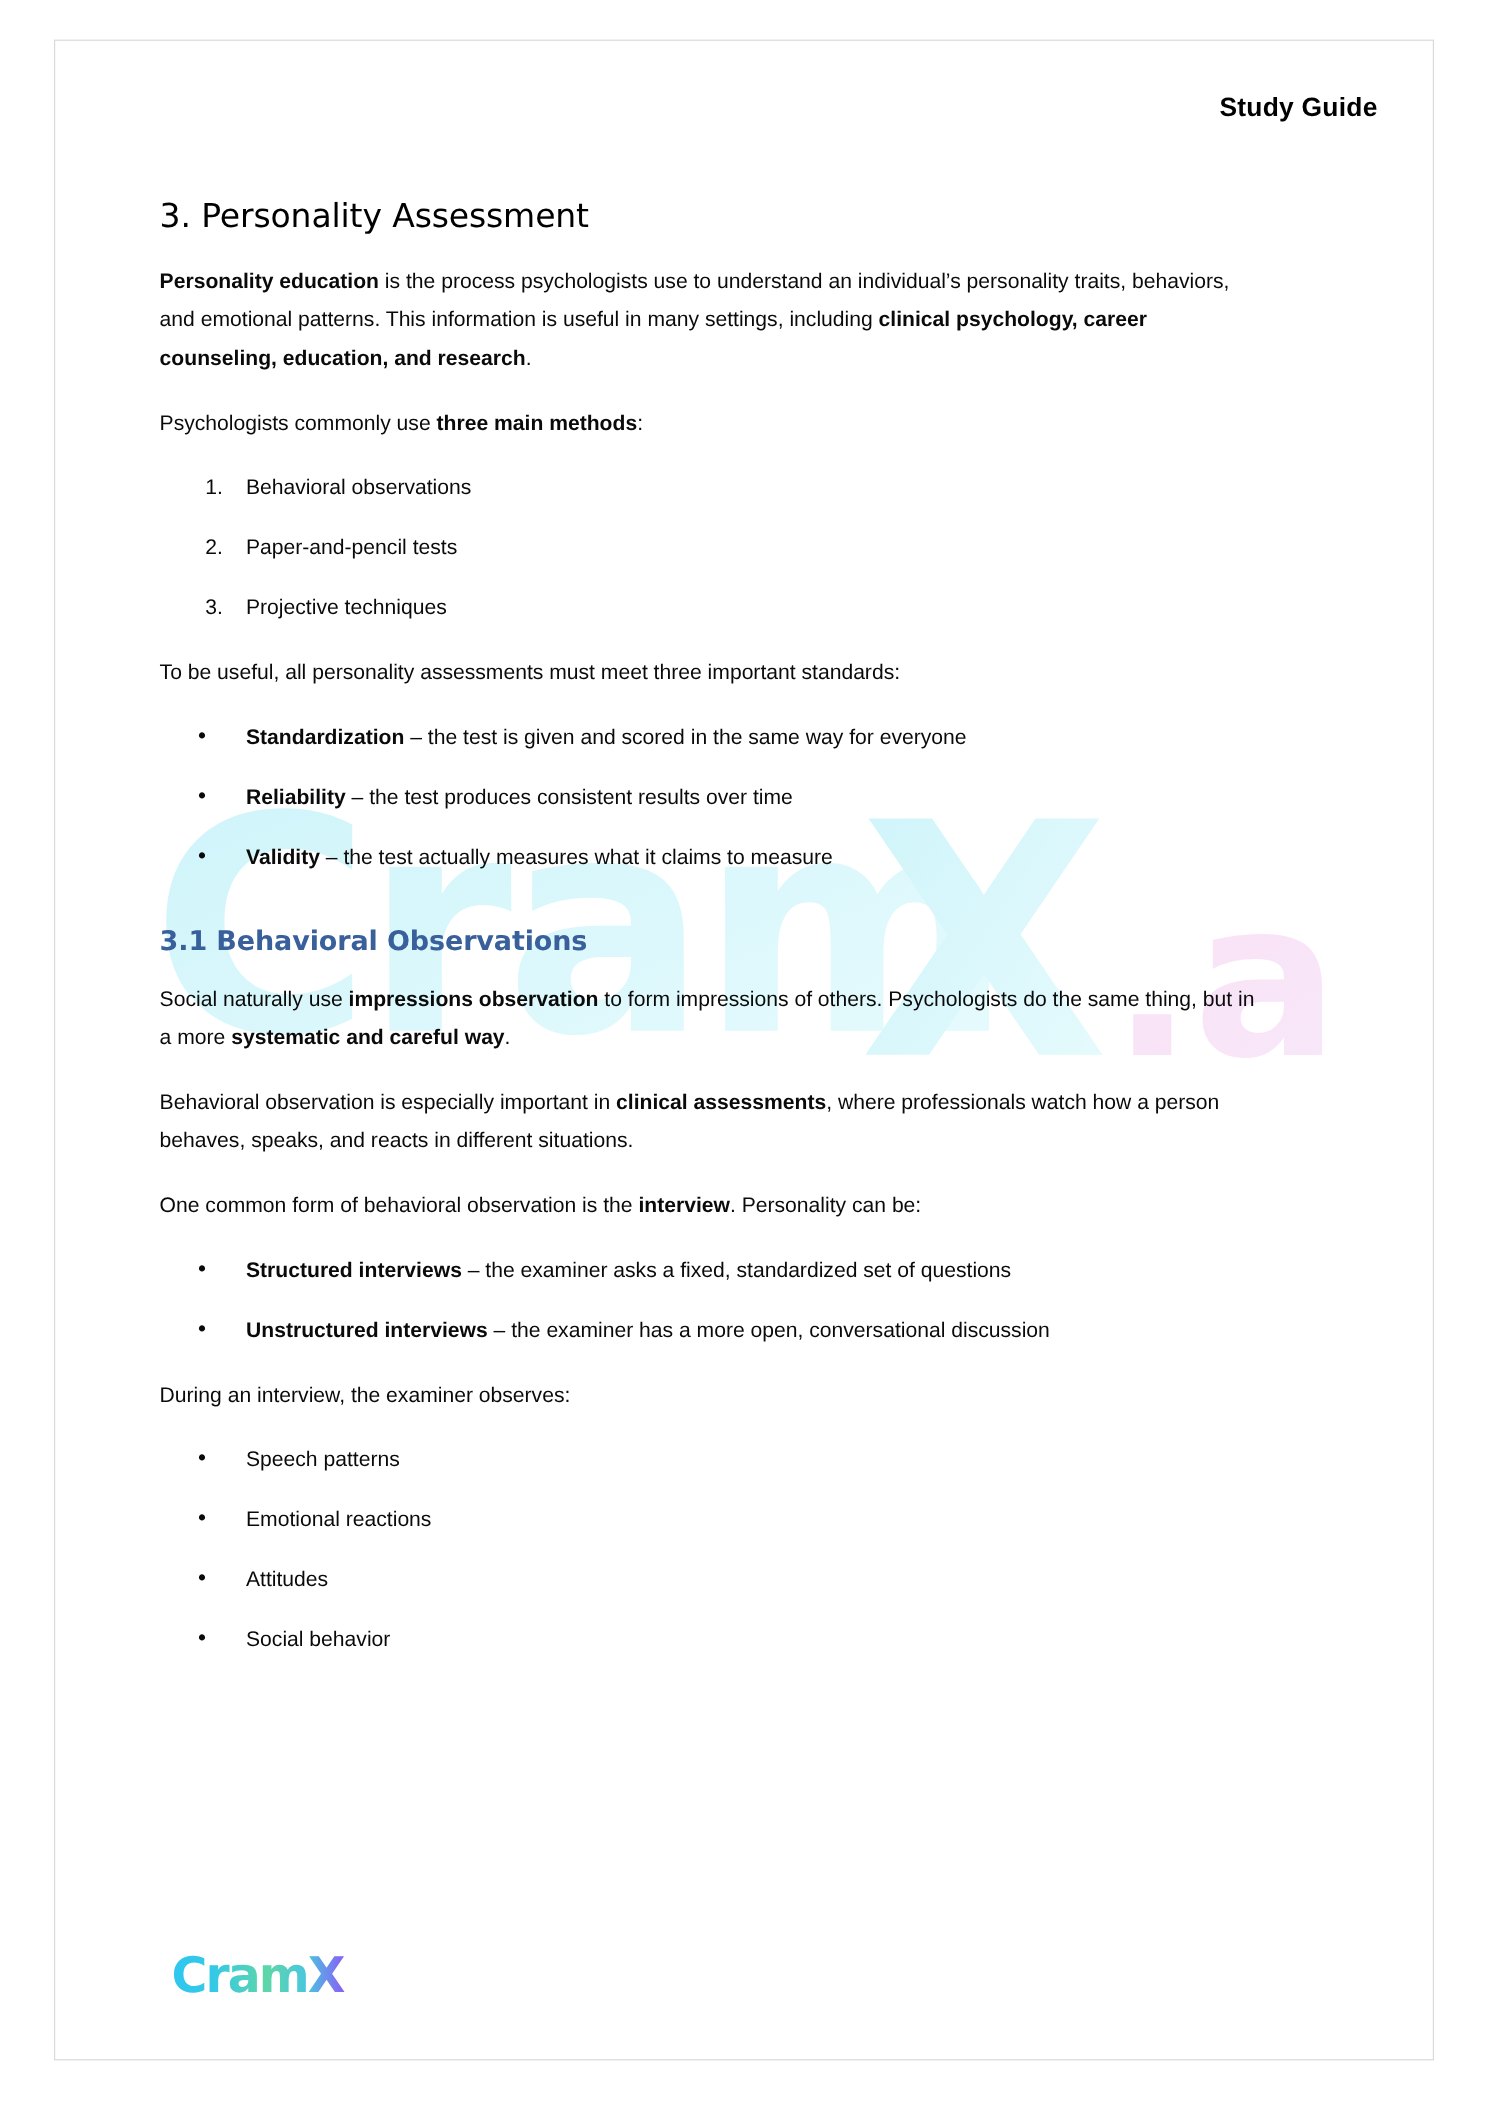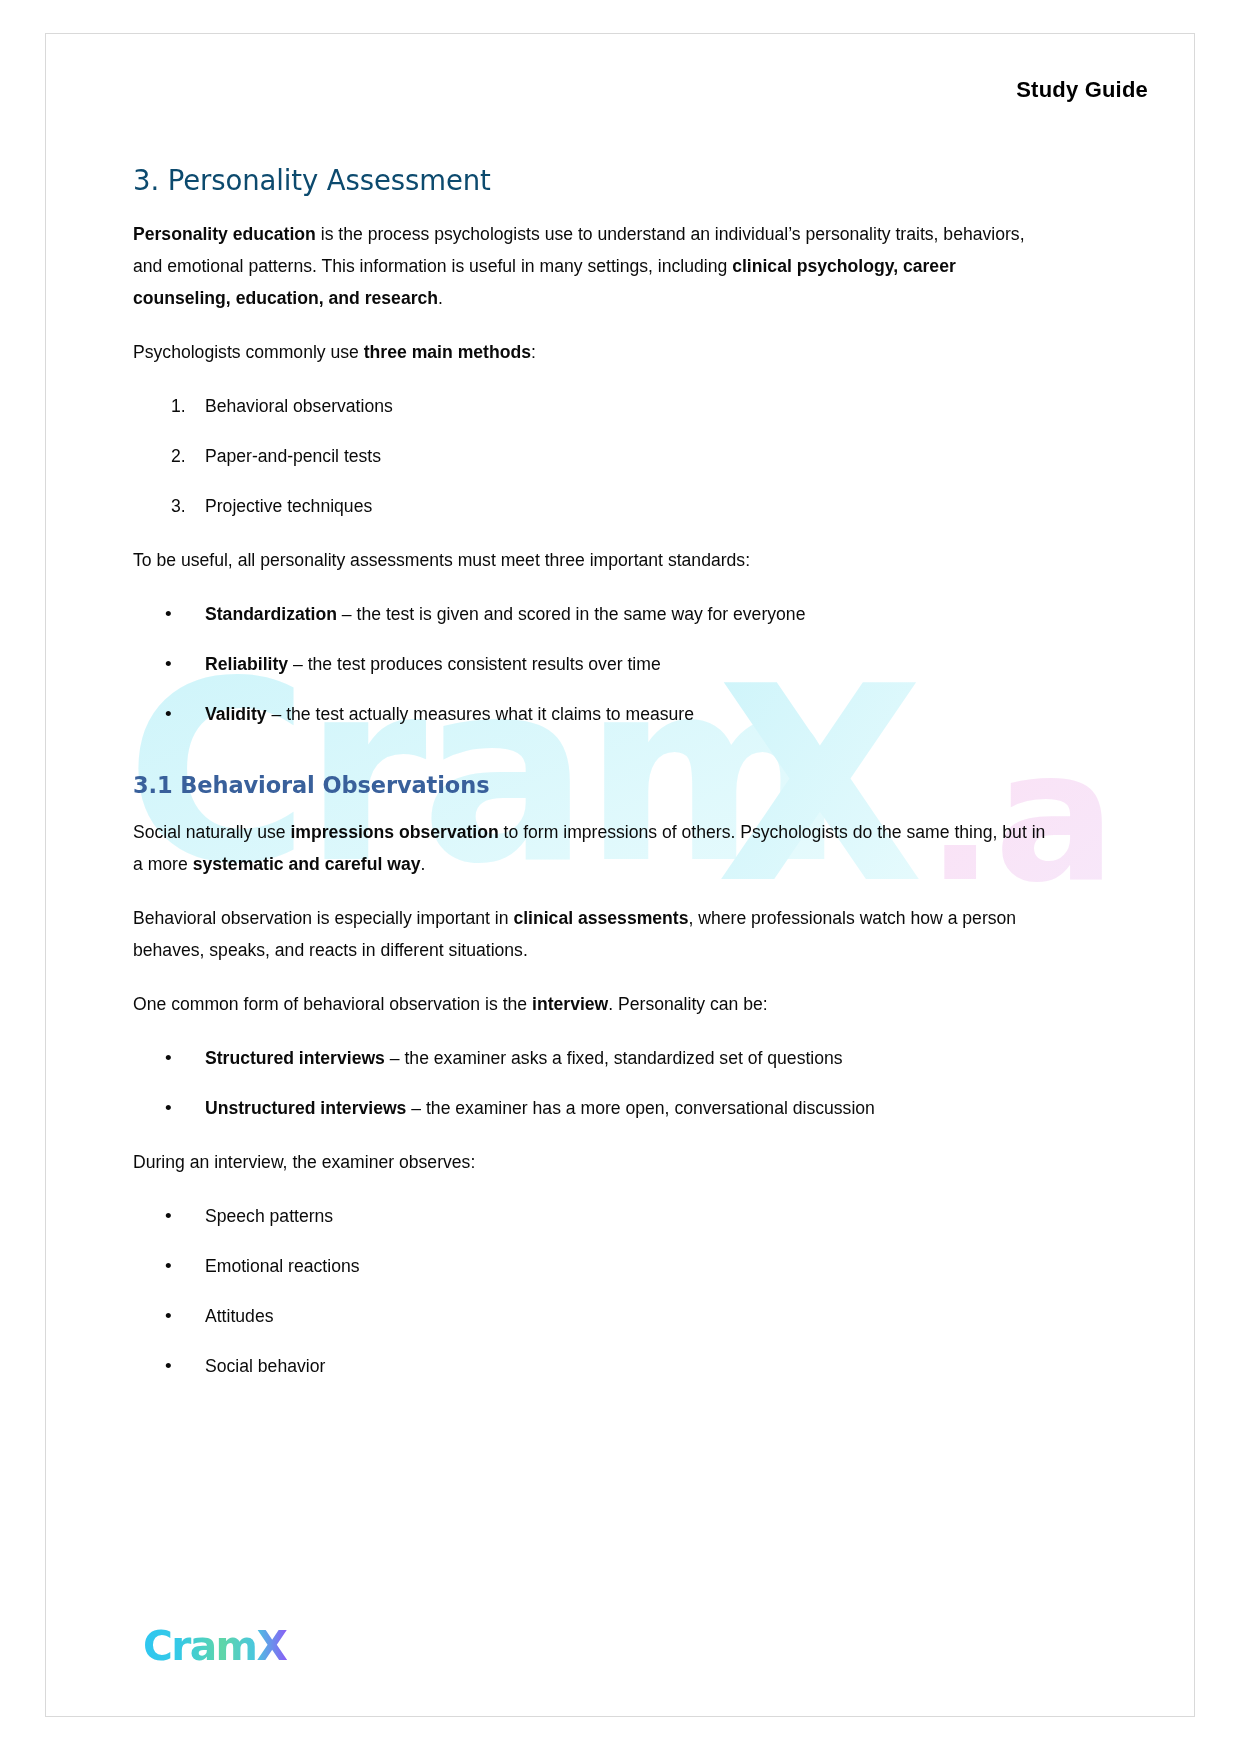--- a/index.html
+++ b/index.html
@@ -62,21 +62,21 @@
     left: 87px;
     top: 130px;
     width: 925px;
     z-index: 2;
   }
 
   h1.sec {
     font-family: "DejaVu Sans", sans-serif;
     font-size: 27.5px;
     font-weight: normal;
-    color: #0c4a6e;
+    color: #000000;
     margin: 0 0 22px 0;
     letter-spacing: -0.1px;
   }
   h2.subsec {
     font-family: "DejaVu Sans", sans-serif;
     font-size: 22.5px;
     font-weight: bold;
     color: #39609b;
     margin: 42px 0 18px 0;
     letter-spacing: -0.1px;

